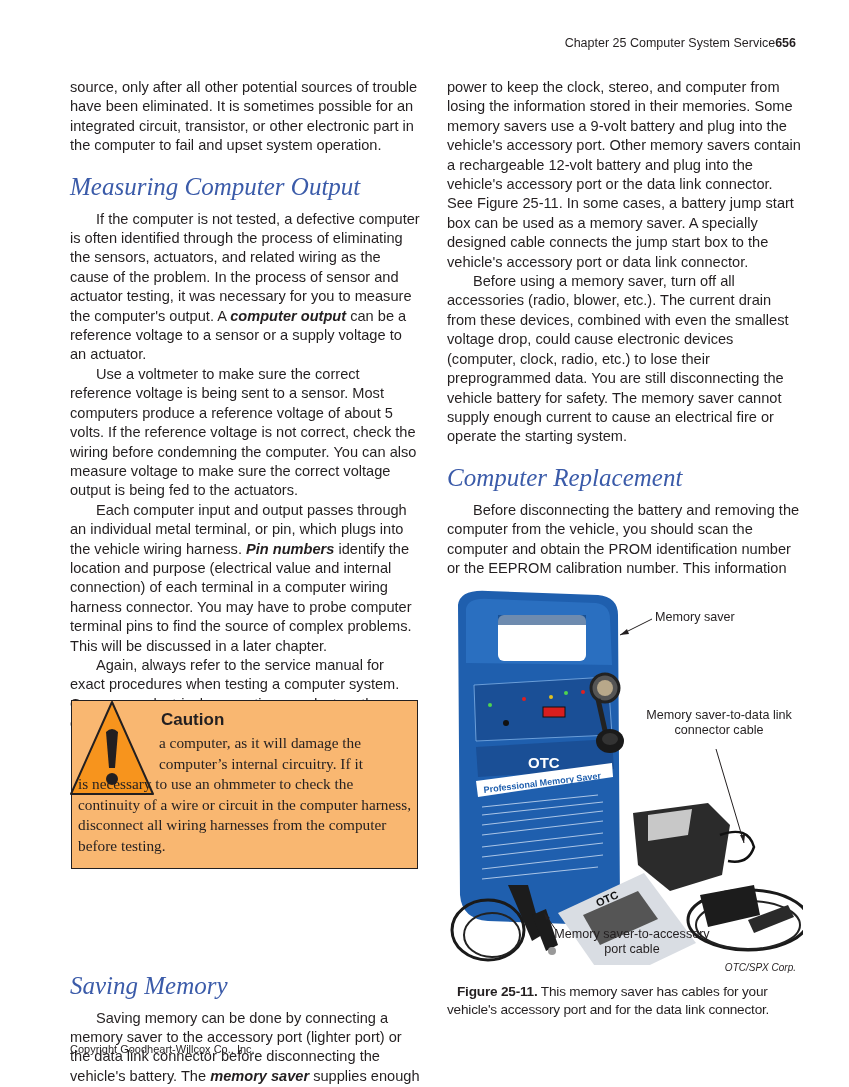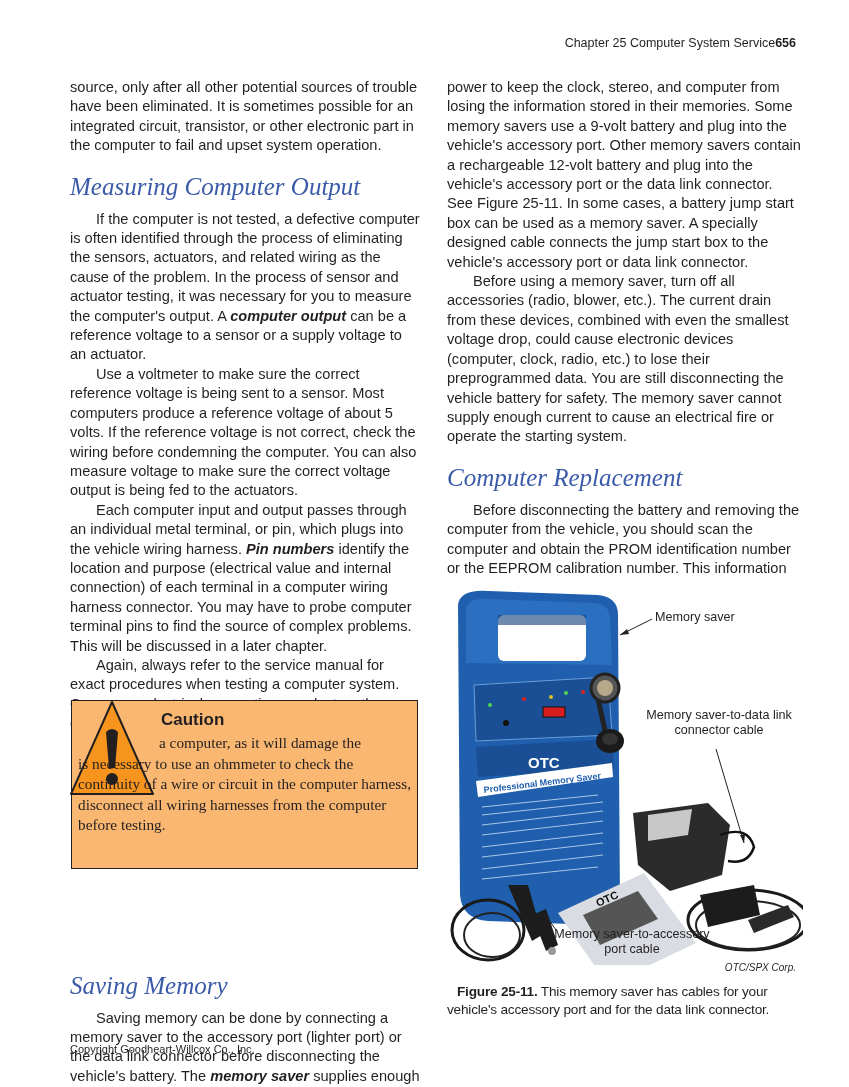--- a/index.html
+++ b/index.html
@@ -57,20 +57,21 @@
 <div class="caution">
   <div class="box"></div>
   <svg class="tri" width="94" height="98" viewBox="0 0 94 98">
     <path d="M6 96 L47 4 L88 96 Z" fill="#f7941d" stroke="#231f20" stroke-width="2" stroke-linejoin="round"></path>
     <path d="M41 34 Q47 28 53 34 L50 70 L44 70 Z" fill="#231f20"></path>
     <circle cx="47" cy="81" r="6" fill="#231f20"></circle>
   </svg>
   <div class="title">Caution</div>
   <div class="txt">
     <span class="l1">a computer, as it will damage the</span>
+    <span class="l1">computer’s internal circuitry. If it</span>
     <span>is necessary to use an ohmmeter to check the continuity of a wire or circuit in the computer harness, disconnect all wiring harnesses from the computer before testing.</span>
   </div>
 </div>
 
 <div class="col right">
   <p><span>power to keep the clock, stereo, and computer from losing the information stored in their memories. Some memory savers use a 9-volt battery and plug into the vehicle's accessory port. Other memory savers contain a rechargeable 12-volt battery and plug into the vehicle's accessory port or the data link connector. See </span><span class="figref">Figure 25-11</span><span>. In some cases, a battery jump start box can be used as a memory saver. A specially designed cable connects the jump start box to the vehicle's accessory port or data link connector.</span></p>
   <p class="ind">Before using a memory saver, turn off all accessories (radio, blower, etc.). The current drain from these devices, combined with even the smallest voltage drop, could cause electronic devices (computer, clock, radio, etc.) to lose their preprogrammed data. You are still disconnecting the vehicle battery for safety. The memory saver cannot supply enough current to cause an electrical fire or operate the starting system.</p>
   <h2>Computer Replacement</h2>
   <p class="ind">Before disconnecting the battery and removing the computer from the vehicle, you should scan the computer and obtain the PROM identification number or the EEPROM calibration number. This information</p>
 </div>

